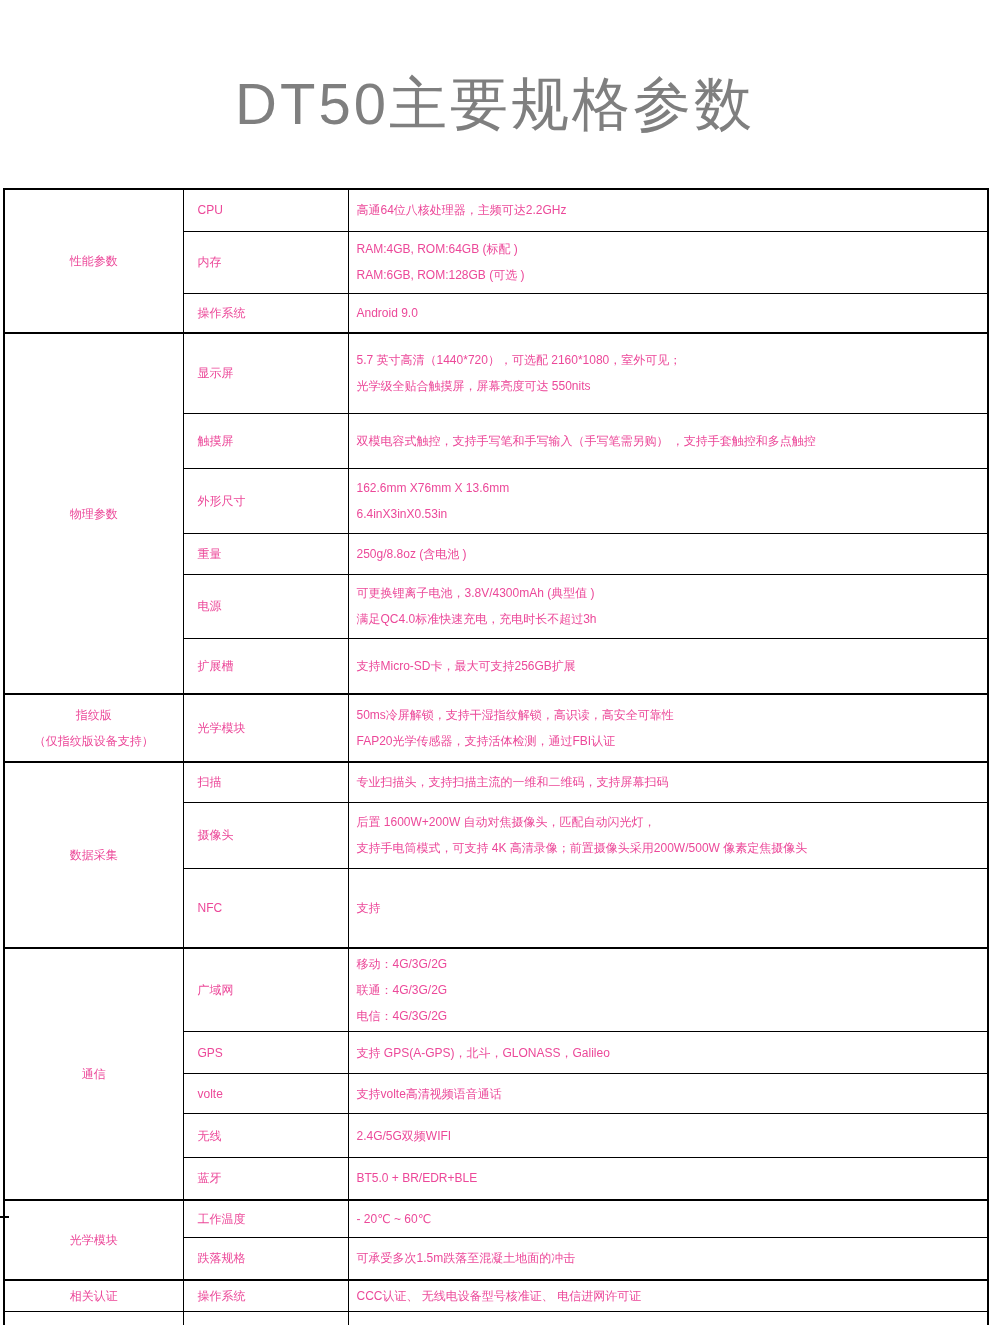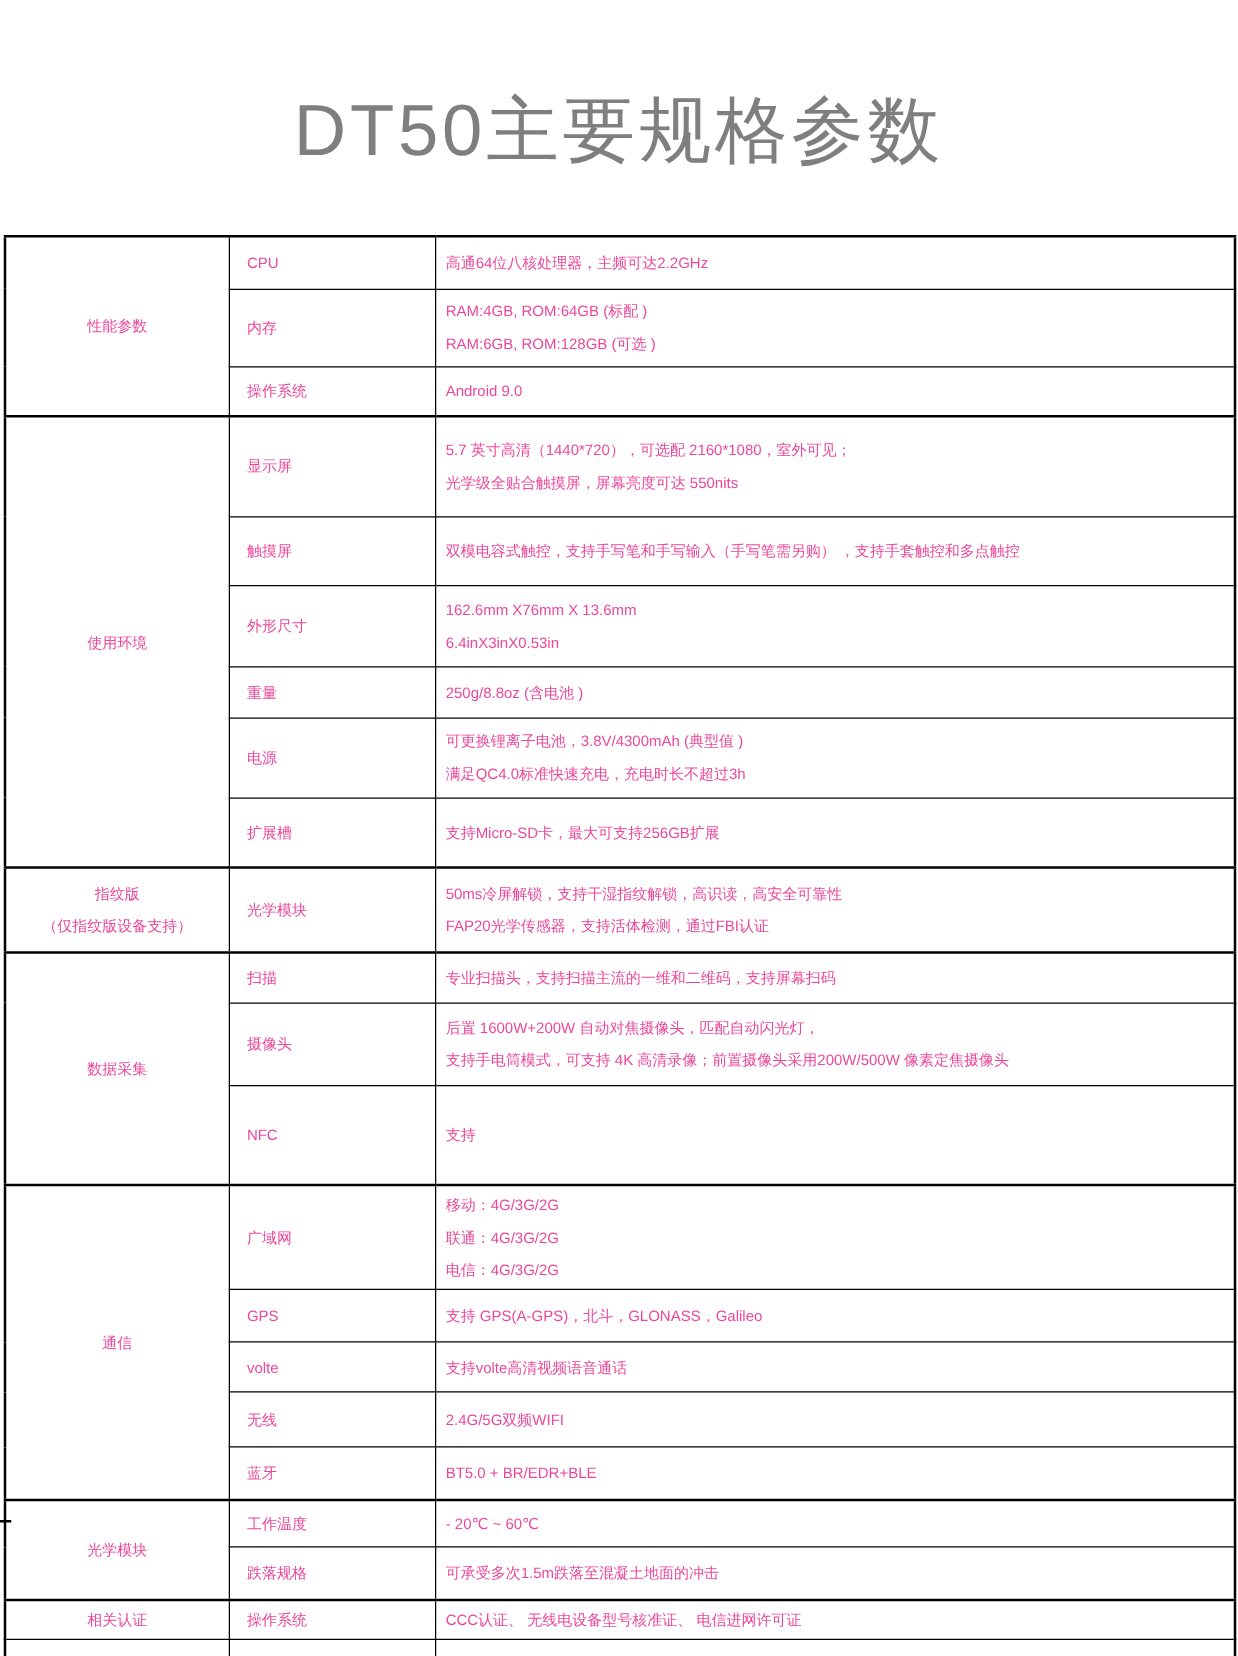--- a/index.html
+++ b/index.html
@@ -92,21 +92,21 @@
           </td>
         </tr>
         <tr style="height: 40px;">
           <td class="lbl">操作系统</td>
           <td class="val">
             <div>Android 9.0</div>
           </td>
         </tr>
         <tr class="gstart" style="height: 80px;">
           <td class="cat" rowspan="6">
-            <div>使用环境</div>
+            <div>物理参数</div>
           </td>
           <td class="lbl">显示屏</td>
           <td class="val">
             <div>5.7 英寸高清（1440*720），可选配 2160*1080，室外可见；</div>
             <div>光学级全贴合触摸屏，屏幕亮度可达 550nits</div>
           </td>
         </tr>
         <tr style="height: 55px;">
           <td class="lbl">触摸屏</td>
           <td class="val">

